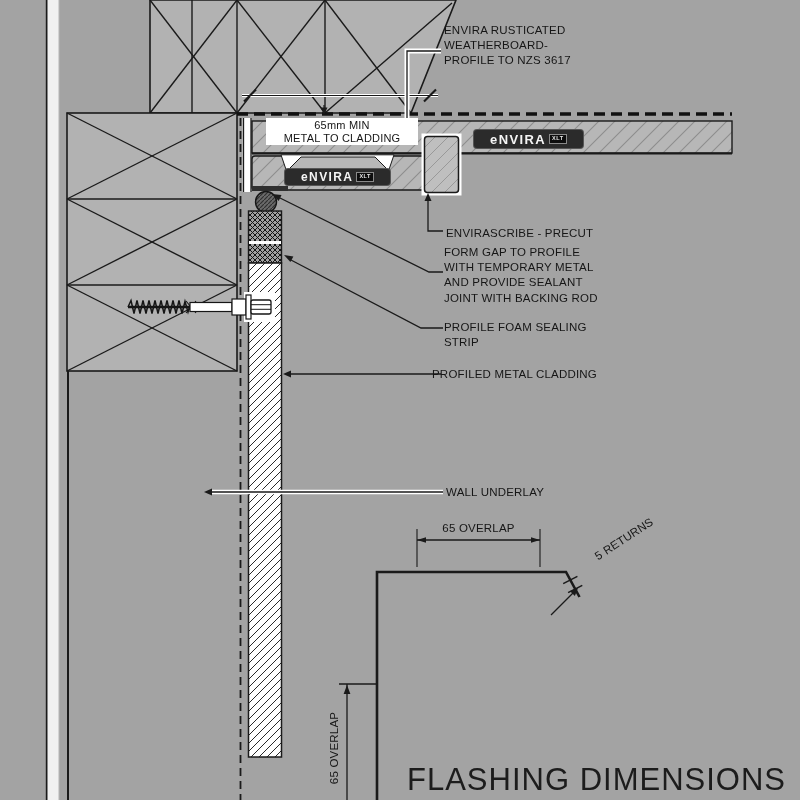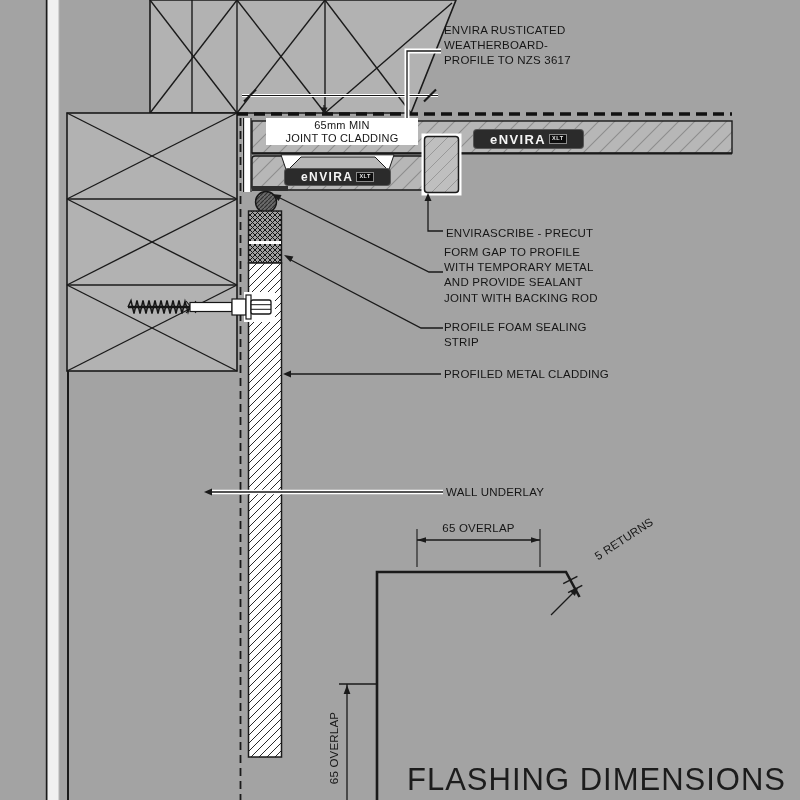--- a/index.html
+++ b/index.html
@@ -205,38 +205,38 @@
 <div class="labels">
 
   <div class="callout" style="left:444px;top:23px;">
     <div>ENVIRA RUSTICATED</div>
     <div>WEATHERBOARD-</div>
     <div>PROFILE TO NZS 3617</div>
   </div>
 
   <div class="dimtext covertag" style="left:266px;top:83px;width:148px;">
     <div>65mm MIN</div>
-    <div>JOINT TO CLADDING</div>
+    <div>METAL TO CLADDING</div>
   </div>
 
   <div class="callout" style="left:446px;top:226px;">ENVIRASCRIBE - PRECUT</div>
 
   <div class="callout" style="left:444px;top:245px;">
     <div>FORM GAP TO PROFILE</div>
     <div>WITH TEMPORARY METAL</div>
     <div>AND PROVIDE SEALANT</div>
     <div>JOINT WITH BACKING ROD</div>
   </div>
 
   <div class="callout" style="left:444px;top:320px;">
     <div>PROFILE FOAM SEALING</div>
     <div>STRIP</div>
   </div>
 
-  <div class="callout" style="left:444px;top:367px;">PROFILED METAL CLADDING</div>
+  <div class="callout" style="left:432px;top:367px;">PROFILED METAL CLADDING</div>
 
   <div class="callout" style="left:446px;top:485px;">WALL UNDERLAY</div>
 
   <div class="dimtext" style="left:417px;top:522px;width:123px;text-align:center;font-size:11.5px;">65 OVERLAP</div>
 
   <div class="dimtext rot-returns" style="left:596px;top:551px;font-size:11.5px;">5 RETURNS</div>
 
   <div class="dimtext rot-overlap" style="left:334px;top:748px;font-size:11.5px;">65 OVERLAP</div>
 
   <div class="title" style="left:407px;top:762px;">FLASHING DIMENSIONS</div>

